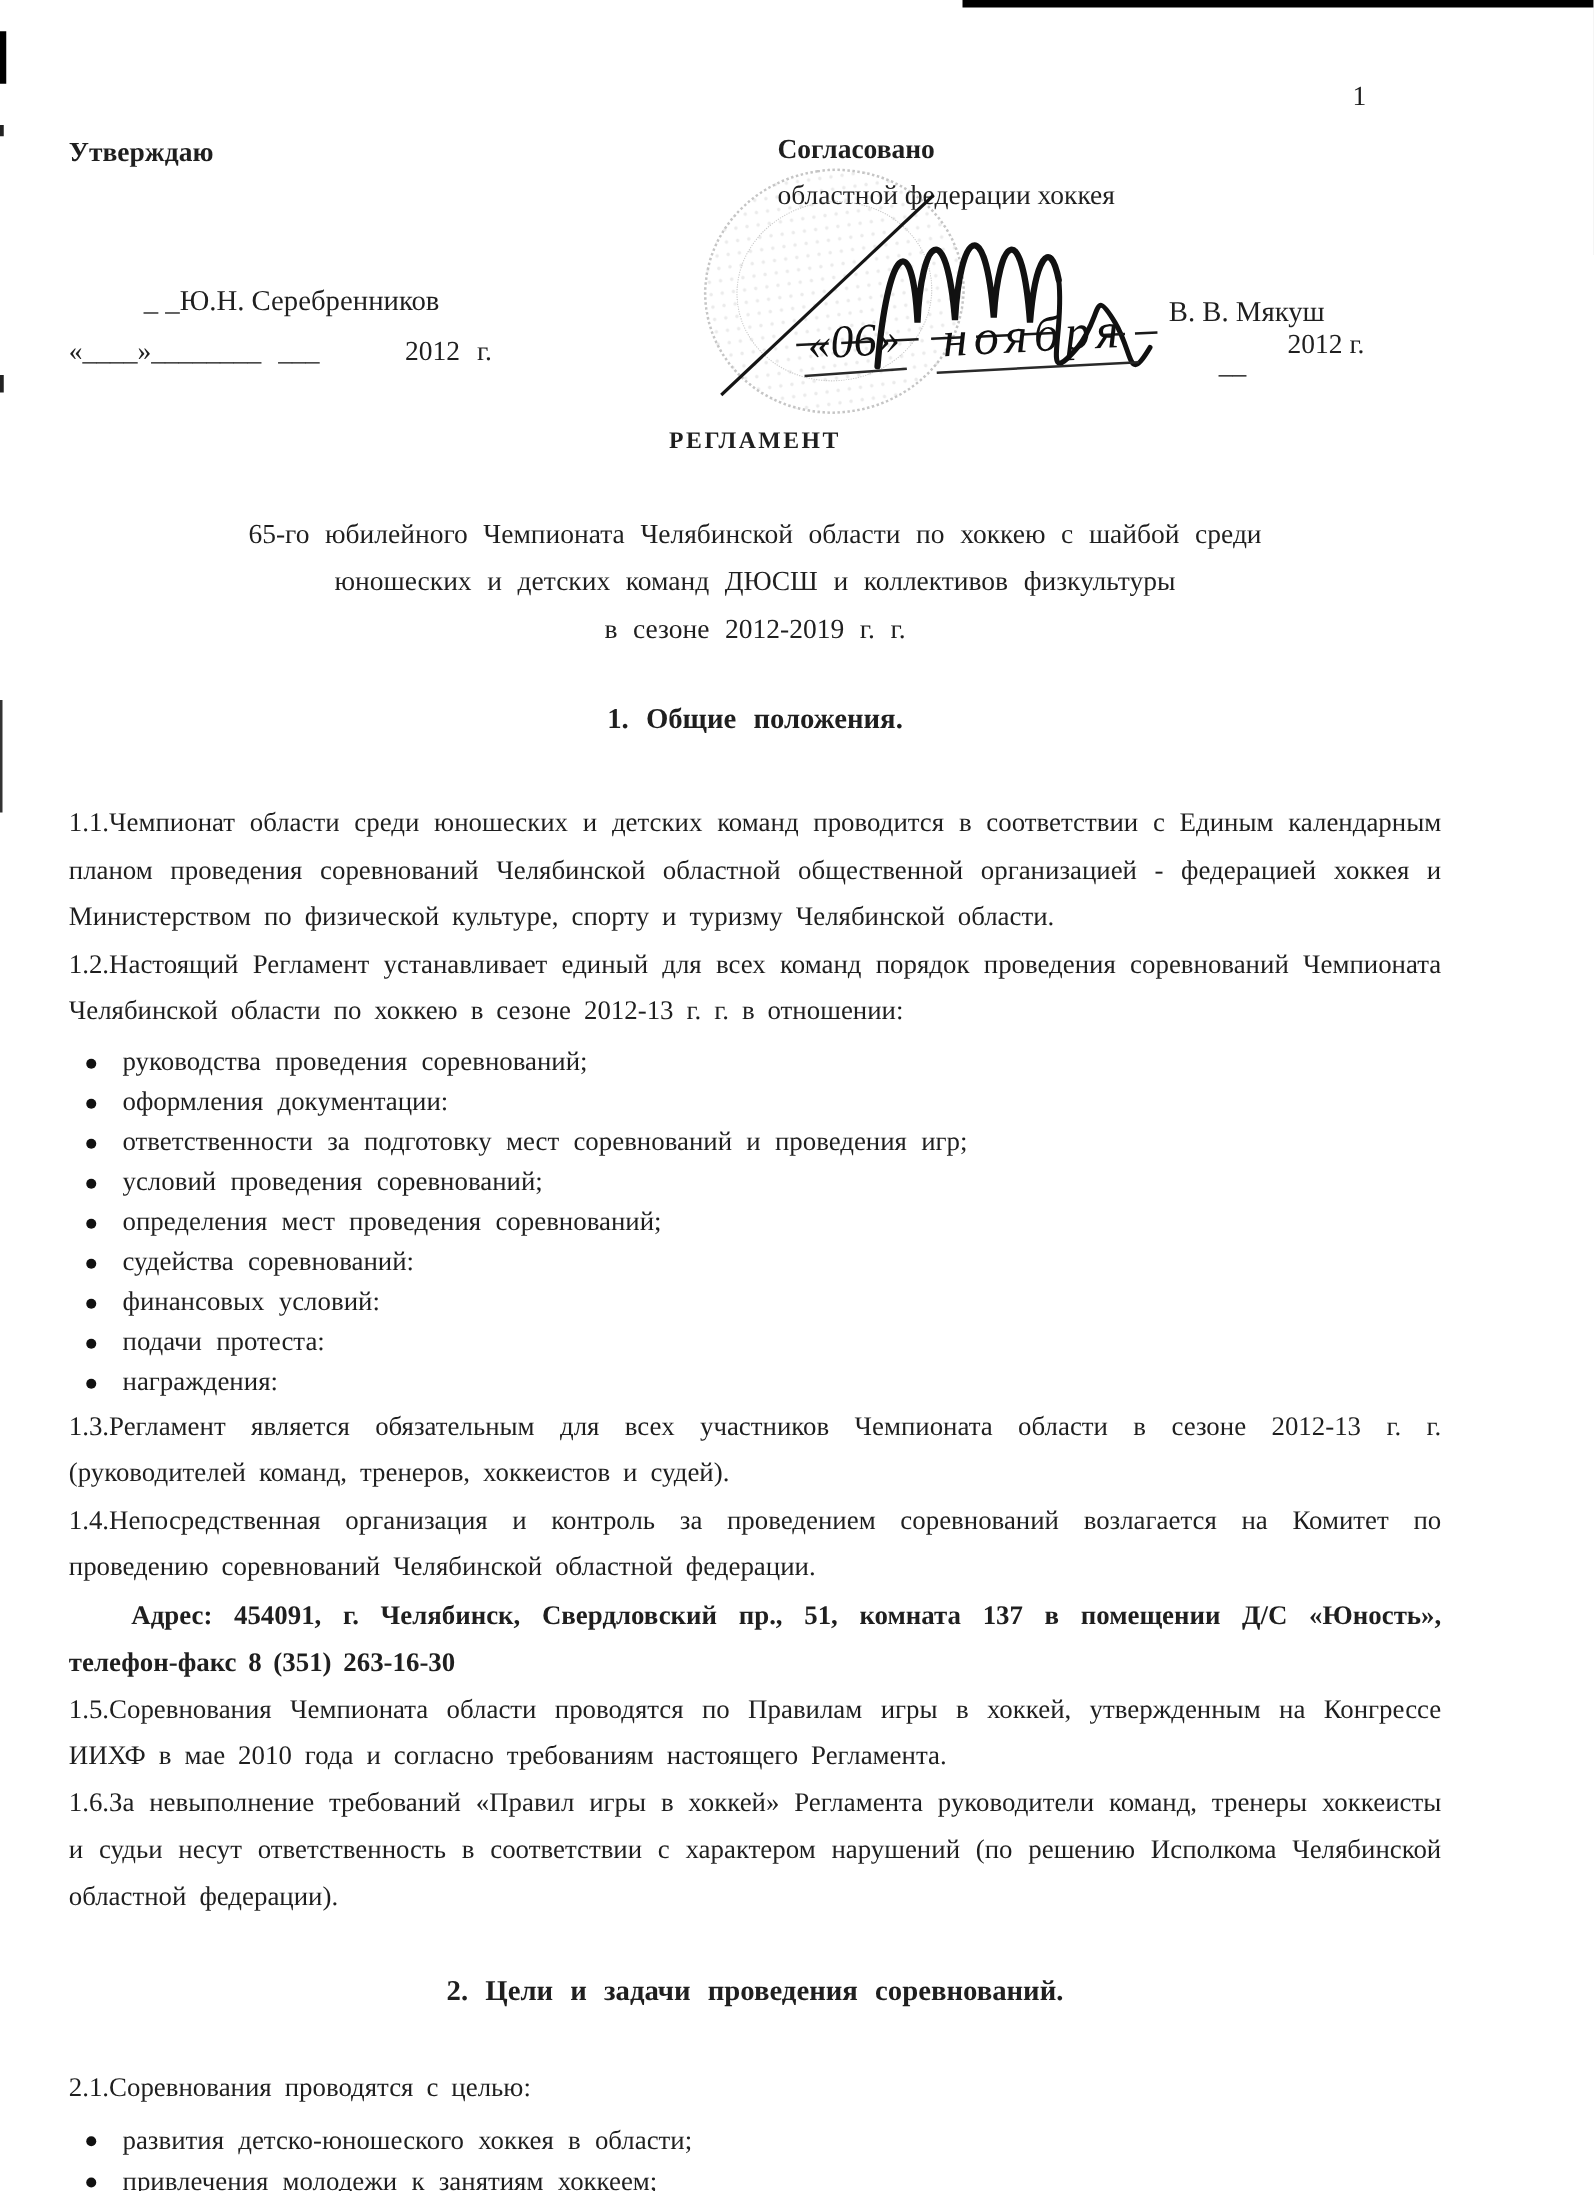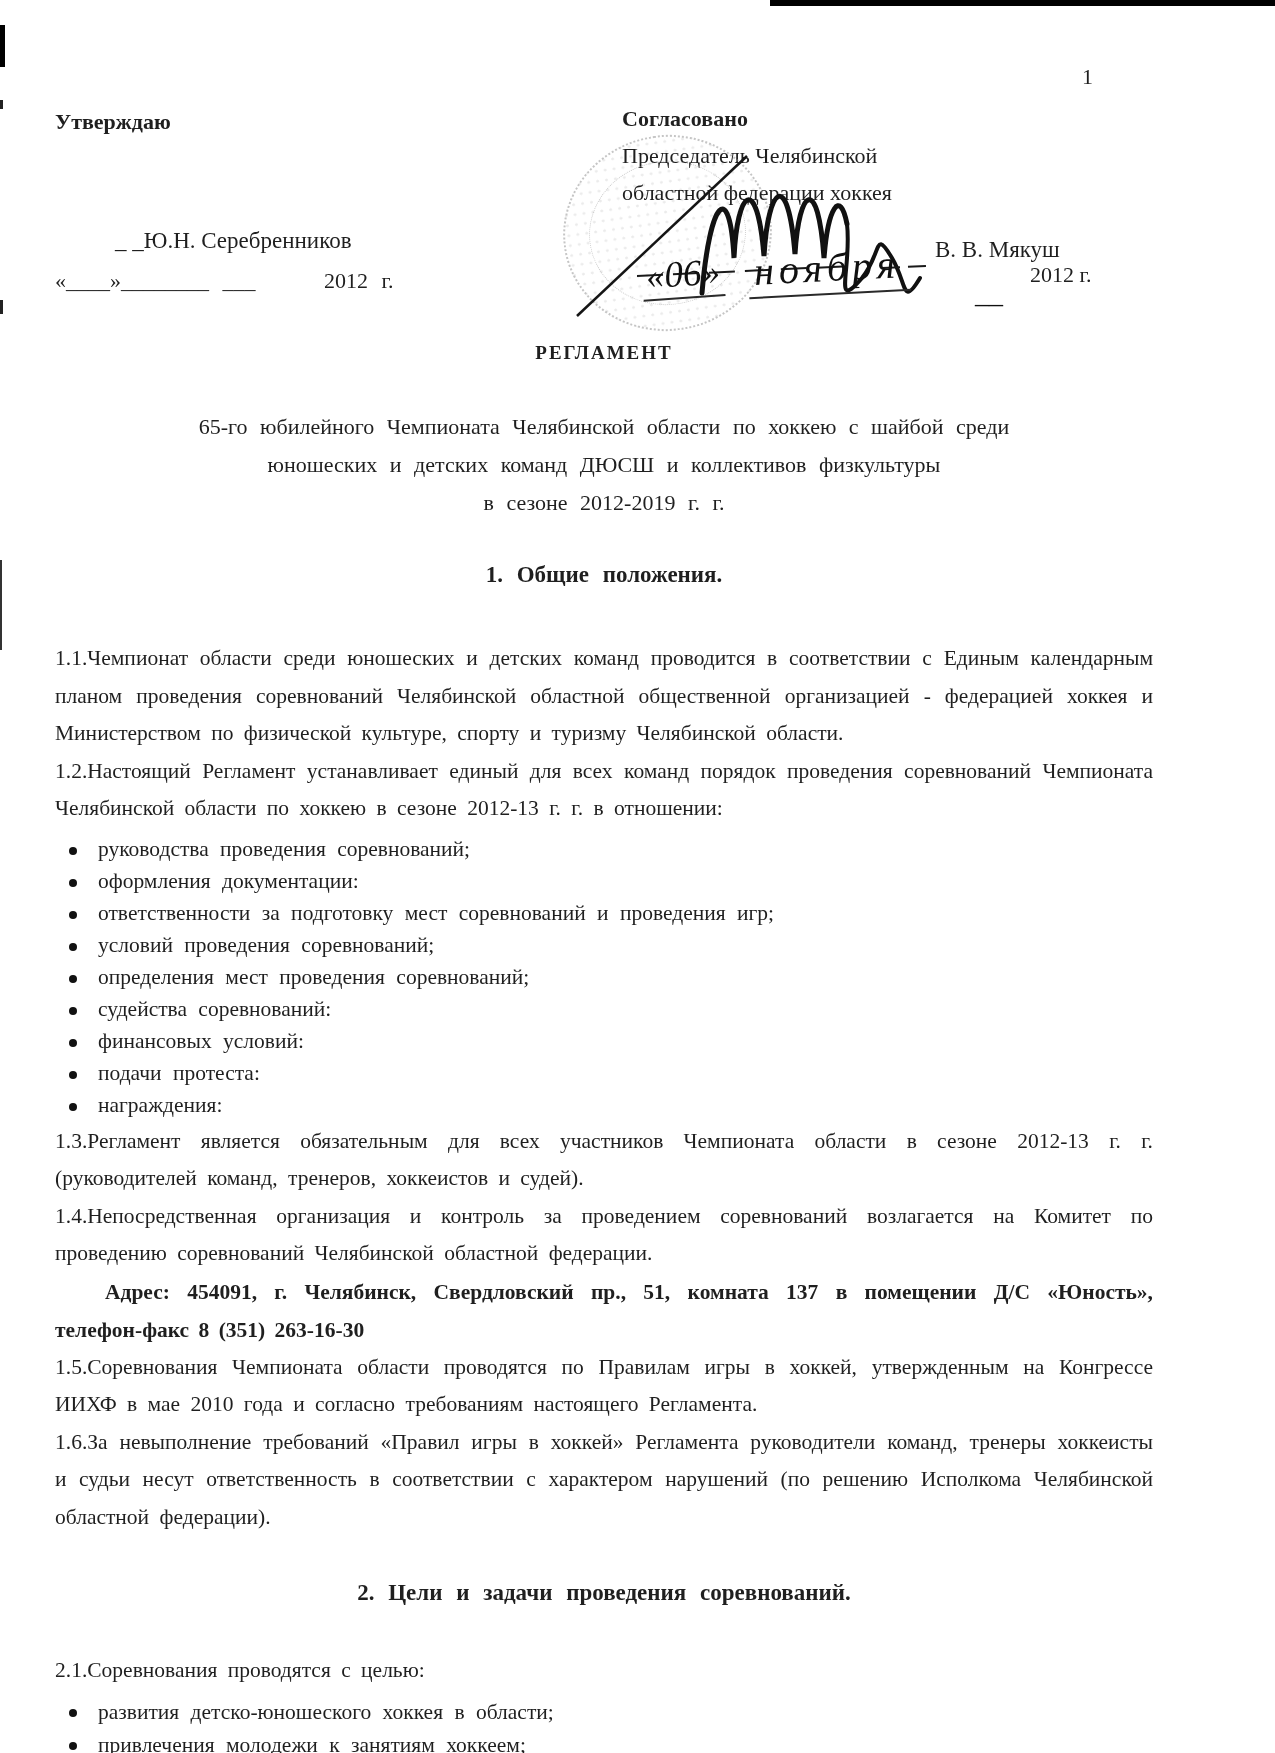--- a/index.html
+++ b/index.html
@@ -43,21 +43,21 @@
   }
   
   .sig-svg{position:absolute;top:128px;left:552px;width:500px;height:200px;}
   
   .hand{
     position:absolute;font-style:italic;color:#101010;
     font-family:"Liberation Serif", serif;white-space:nowrap;
   }
   .hand-day{top:252px;left:642px;font-size:37px;transform:rotate(-4deg);border-bottom:2px solid #2a2a2a;padding:0 4px 2px 4px;}
   .hand-month{top:244px;left:748px;font-size:40px;letter-spacing:5px;transform:rotate(-3deg);border-bottom:2px solid #2a2a2a;padding:0 10px 2px 6px;}
-  .hand-dash{top:278px;left:975px;font-size:28px;}
+  .hand-dash{top:278px;left:975px;font-size:22px;}
   
   .main{position:absolute;top:342px;left:55px;width:1098px;font-size:21.5px;}
   .doc-title{text-align:center;font-weight:bold;font-size:19px;letter-spacing:2px;margin:0 0 44px 0;word-spacing:4px;}
   .subtitle{margin:0 0 18px 0;}
   .subtitle div{text-align:center;font-size:22px;line-height:38px;word-spacing:7px;font-family:Liberation Serif, serif;}
   .sec-heading{text-align:center;font-weight:bold;font-size:23px;margin:40px 0 52px 0;word-spacing:8px;}
   .sec-heading.h2{margin:44px 0 46px 0;}
   p.body{margin:0;line-height:37.5px;text-align:justify;word-spacing:5px;}
   p.addr{font-weight:bold;text-indent:50px;text-align:justify;line-height:38px;margin:0;word-spacing:4px;}
   ul.blist{list-style:none;margin:6px 0 2px 0;padding:0;}
@@ -84,21 +84,20 @@
     <div class="bold">Утверждаю</div>
   </div>
   <div class="sig-row-left">_ _Ю.Н. Серебренников</div>
   <div class="date-row-left">
     <span>«____»________ ___</span>
     <span class="year">2012 г.</span>
   </div>
 
   <div class="approve approve-right">
     <div class="bold">Согласовано</div>
-    <div>Председатель Челябинской</div>
     <div>областной федерации хоккея</div>
   </div>
 
   <div class="stamp"></div>
 
   <svg class="sig-svg" viewBox="0 0 500 200">
     <path d="M25 188 L195 28" stroke="#151515" stroke-width="2.5" fill="none"></path>
     <path d="M150 165 C 158 70, 178 52, 182 130 C 185 62, 205 44, 212 128 C 216 58, 236 40, 243 126 C 247 60, 266 46, 272 130 C 276 80, 288 60, 295 96" stroke="#111" stroke-width="5" fill="none" stroke-linecap="round"></path>
     <path d="M295 96 C 300 140, 280 185, 310 150 C 330 125, 322 100, 340 130 C 355 155, 350 180, 368 150" stroke="#111" stroke-width="4" fill="none" stroke-linecap="round"></path>
     <path d="M85 148 L300 138" stroke="#1a1a1a" stroke-width="2" fill="none" stroke-dasharray="26 10"></path>

